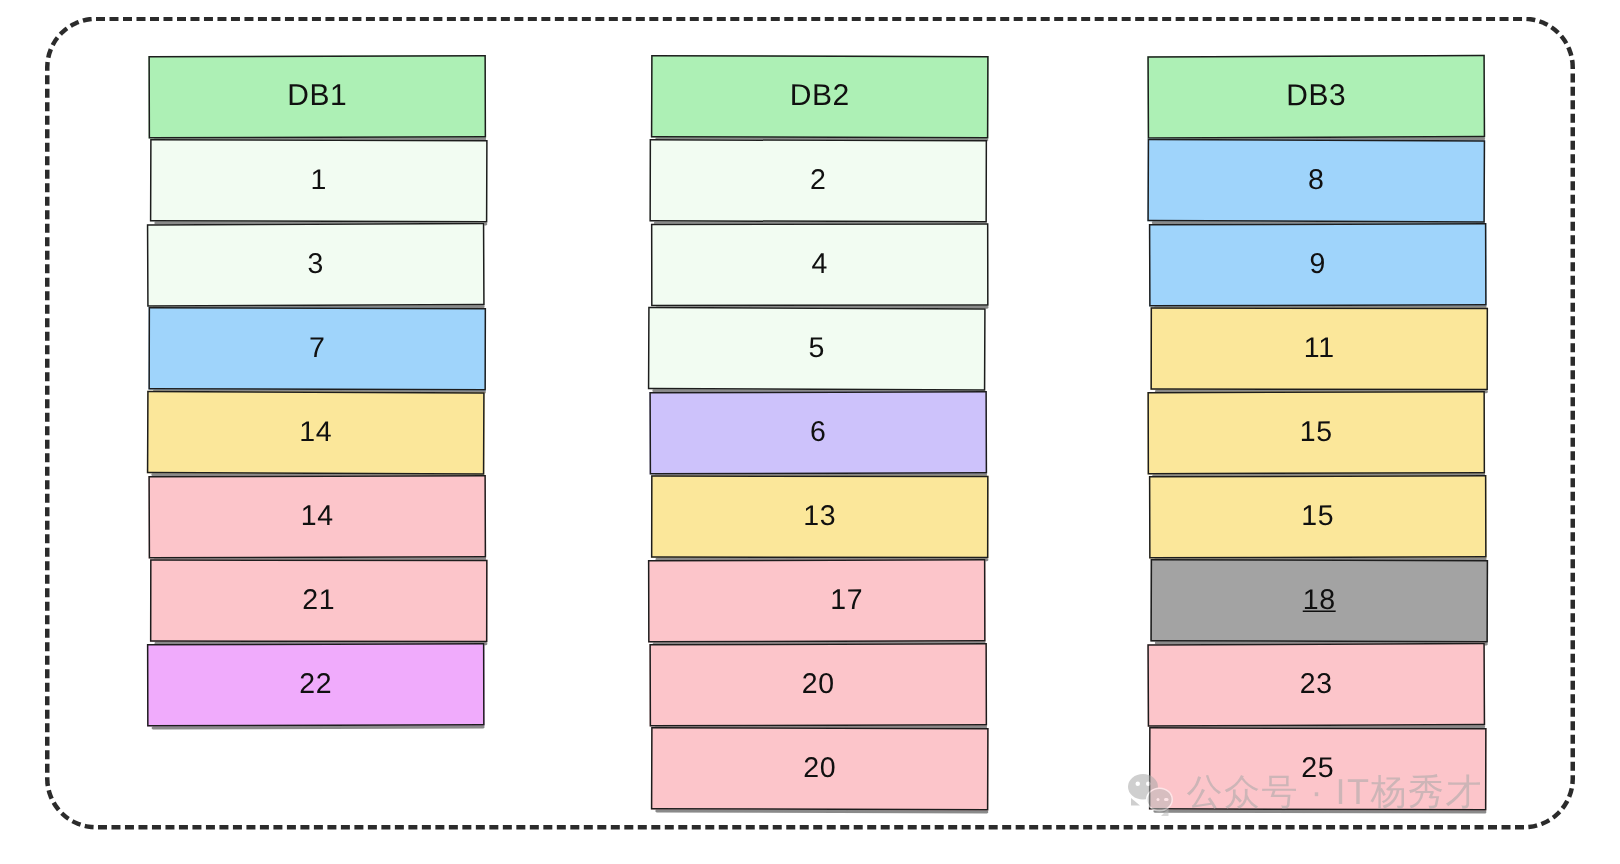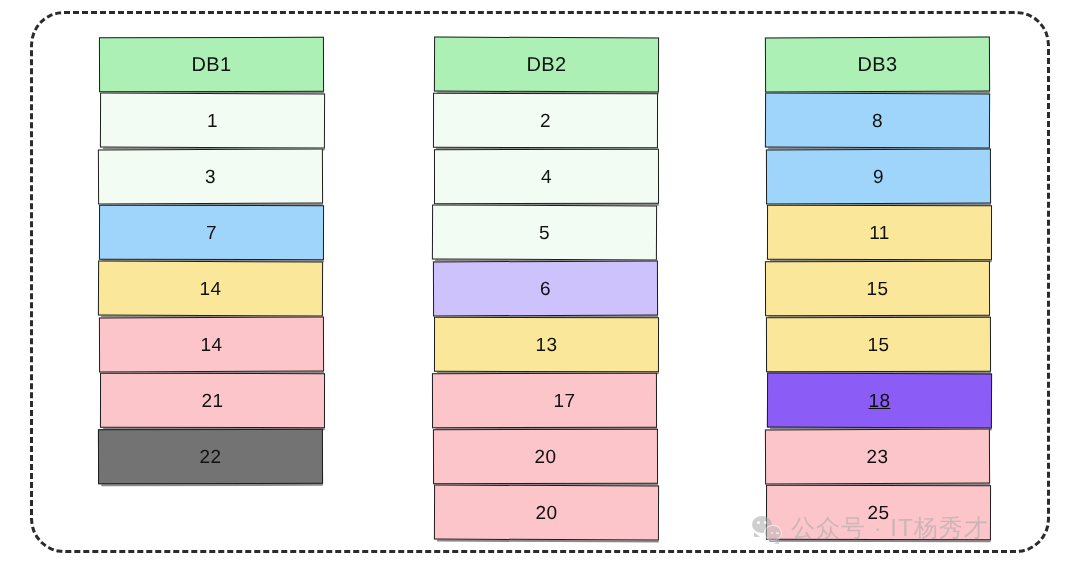--- a/index.html
+++ b/index.html
@@ -162,41 +162,41 @@
   <div id="dashed-frame"></div>
 
   <div class="db-column" id="db-column-1">
       <div class="cell header j0" style="background: rgb(173, 240, 181);">DB1</div>
       <div class="cell j1" style="background: rgb(242, 252, 242);">1</div>
       <div class="cell j2" style="background: rgb(242, 252, 242);">3</div>
       <div class="cell j3" style="background: rgb(159, 212, 251);">7</div>
       <div class="cell j5" style="background: rgb(251, 231, 154);">14</div>
       <div class="cell j6" style="background: rgb(252, 197, 202);">14</div>
       <div class="cell j7" style="background: rgb(252, 197, 202); text-align: center;">21</div>
-      <div class="cell j8" style="background: #737373; text-align: right;">22</div>
+      <div class="cell j8" style="background: #f0abfc; text-align: right;">22</div>
     </div>
   <div class="db-column" id="db-column-2">
       <div class="cell header j1" style="background: rgb(173, 240, 181);">DB2</div>
       <div class="cell j3" style="background: rgb(242, 252, 242);">2</div>
       <div class="cell j4" style="background: rgb(242, 252, 242);">4</div>
       <div class="cell j5" style="background: rgb(242, 252, 242);">5</div>
       <div class="cell j6" style="background: rgb(205, 194, 251);">6</div>
       <div class="cell j7" style="background: rgb(251, 231, 154);">13</div>
       <div class="cell j8" style="background: rgb(252, 197, 202); padding-left: 40px;">17</div>
       <div class="cell j0" style="background: rgb(252, 197, 202);">20</div>
       <div class="cell j1" style="background: rgb(252, 197, 202);">20</div>
     </div>
   <div class="db-column" id="db-column-3">
       <div class="cell header j2" style="background: rgb(173, 240, 181);">DB3</div>
       <div class="cell j5" style="background: rgb(159, 212, 251);">8</div>
       <div class="cell j6" style="background: rgb(159, 212, 251);">9</div>
       <div class="cell j7" style="background: rgb(251, 231, 154);">11</div>
       <div class="cell j8" style="background: rgb(251, 231, 154);">15</div>
       <div class="cell j0" style="background: rgb(251, 231, 154);">15</div>
-      <div class="cell j1" style="background: #8b5cf6; text-decoration: underline;">18</div>
+      <div class="cell j1" style="background: #a3a3a3; text-decoration: underline;">18</div>
       <div class="cell j2" style="background: rgb(252, 197, 202);">23</div>
       <div class="cell j3" style="background: rgb(252, 197, 202);">25</div>
     </div>
 
   <div id="watermark">
     <span class="wechat-icon">
       <span class="bubble-big"></span>
       <span class="dot d1"></span>
       <span class="dot d2"></span>
       <span class="bubble-small"></span>

